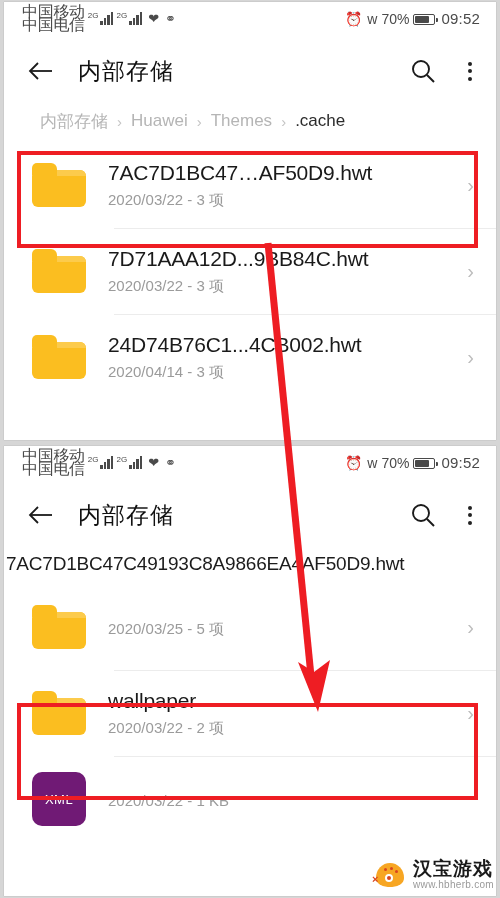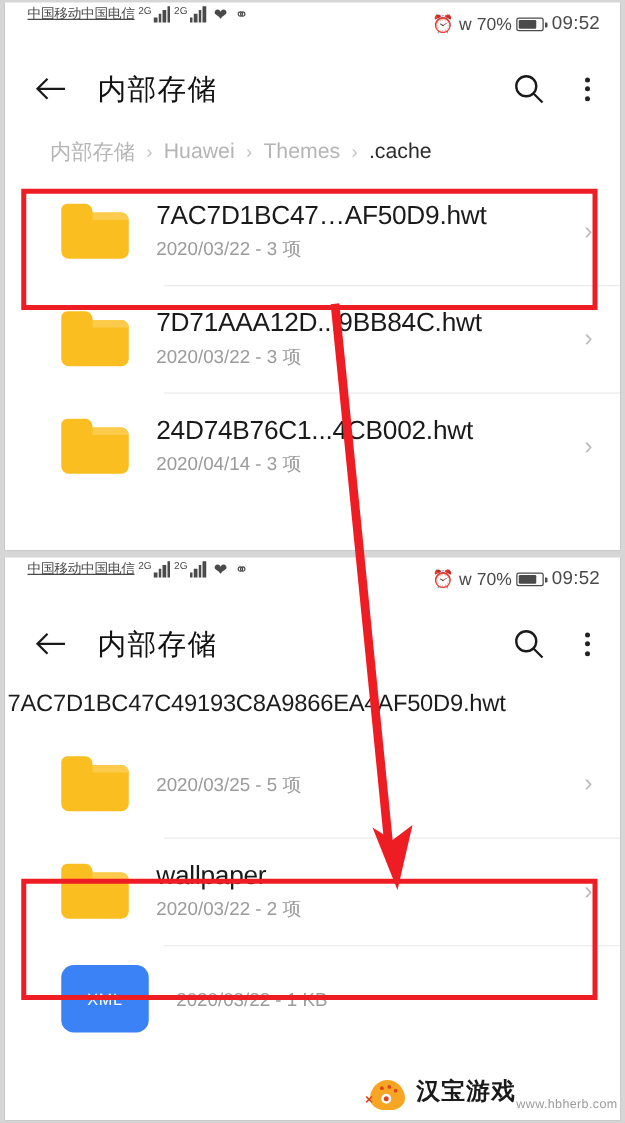--- a/index.html
+++ b/index.html
@@ -41,26 +41,25 @@
   .sb-left {
     position: absolute;
     left: 18px;
     top: 3px;
     display: flex;
     align-items: center;
     gap: 3px;
   }
   .carriers {
     display: flex;
-    flex-direction: row;
-    font-size: 11px;
+    flex-direction: column;
+    font-size: 16px;
     line-height: 13px;
     color: #4a4a4a;
     letter-spacing: -0.3px;
-    text-decoration: underline;
   }
   .sig {
     display: flex;
     align-items: flex-end;
     gap: 2px;
     margin-left: 0;
   }
   .gen {
     font-size: 8px;
     color: #4a4a4a;
@@ -186,21 +185,21 @@
     align-items: center;
     padding-left: 2px;
     font-size: 19px;
     color: #1c1c1c;
     background: #fff;
     letter-spacing: -0.2px;
     white-space: nowrap;
   }
 
   
-  .list { background: #fff; margin-left: 17px; }
+  .list { background: #fff; }
   .row {
     position: relative;
     display: flex;
     align-items: center;
     height: 86px;
     padding-left: 28px;
     padding-right: 22px;
     background: #fff;
     box-sizing: border-box;
   }
@@ -231,22 +230,22 @@
     border-radius: 6px;
   }
   .folder-ico .lip {
     position: absolute;
     left: 25px; top: 7px;
     width: 29px; height: 6px;
     background: #FCCB4C;
     border-radius: 0 6px 0 0;
   }
   .xml-ico {
-    width: 70px; height: 54px;
-    background: #3b82f6;
+    width: 54px; height: 54px;
+    background: #701a75;
     border-radius: 10px;
     display: flex;
     align-items: center;
     justify-content: center;
     color: #fff;
     font-size: 13px;
     letter-spacing: 0.5px;
     flex: 0 0 auto;
   }
   .row-text {
@@ -336,33 +335,34 @@
     position: absolute;
     left: 12px; top: 13px;
     width: 8px; height: 8px;
     border: 2px solid #fff;
     border-radius: 50%;
     background: #d8451f;
     box-sizing: border-box;
   }
   .wm-text {
     display: flex;
+    flex-direction: column;
     line-height: 1;
   }
   .wm-title {
     font-size: 19px;
     color: #1a1a1a;
     font-weight: bold;
     letter-spacing: 1px;
   }
   .wm-url {
     font-size: 10px;
     color: #9a9a9a;
     letter-spacing: 0.3px;
-    margin-top: 15px;
+    margin-top: 2px;
     text-align: center;
   }
 </style>
 </head>
 <body>
 
 <div class="page">
 
   <div class="shot shot-1">
 

